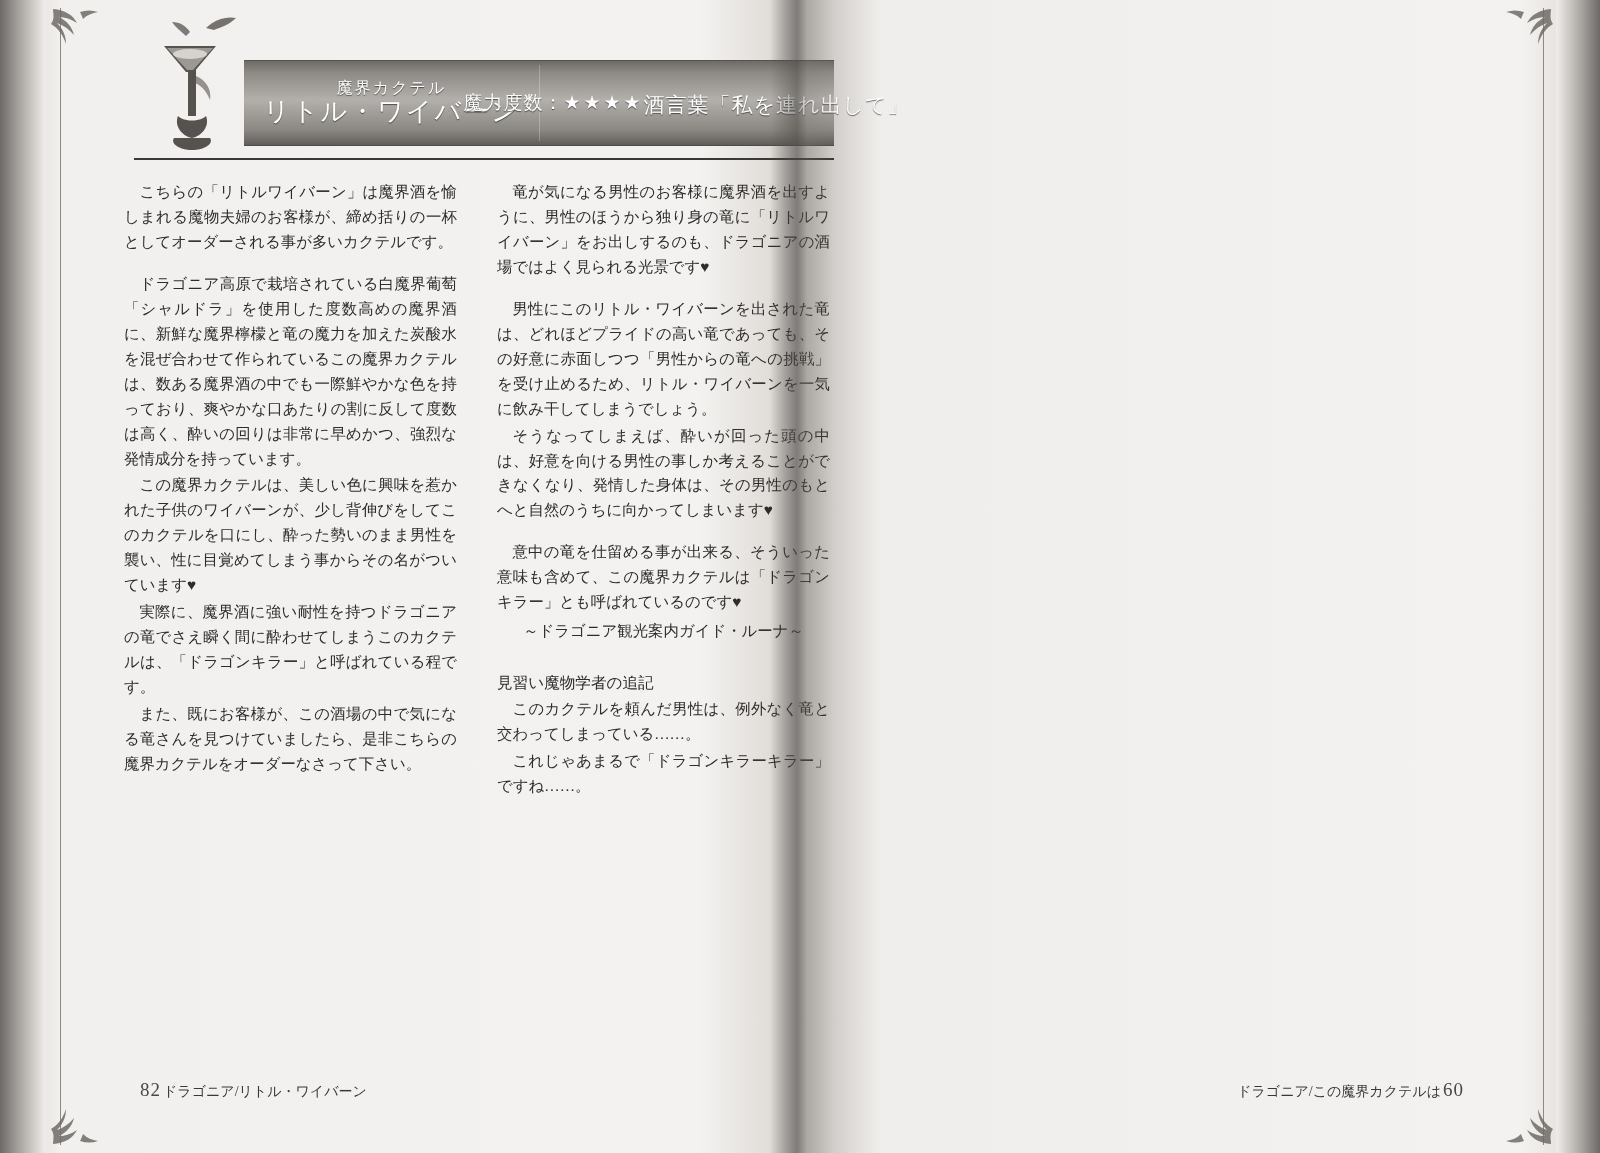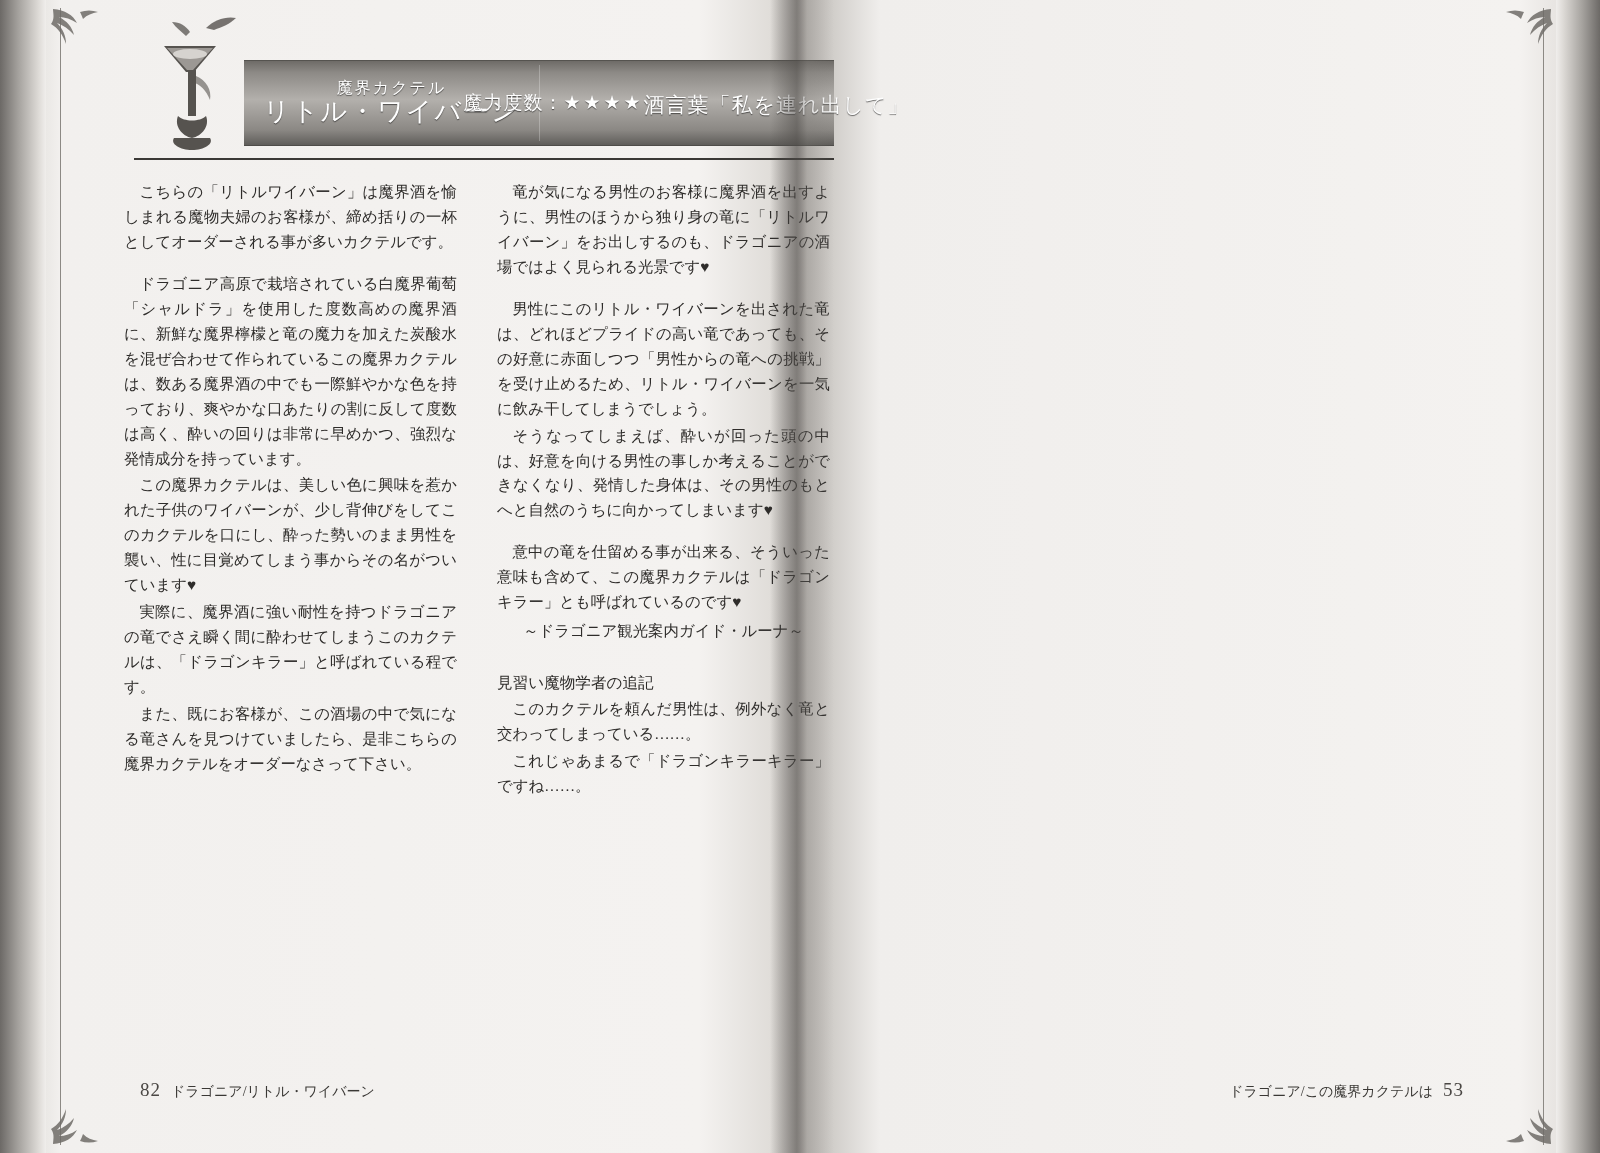--- a/index.html
+++ b/index.html
@@ -176,21 +176,21 @@
   }
 
   
   .footer {
     position: absolute;
     bottom: 52px;
     font-size: 14px;
     color: #3a3835;
     display: flex;
     align-items: flex-end;
-    gap: 10px;
+    gap: 2px;
   }
   .footer-left  { left: 96px; }
   .footer-right { right: 96px; }
   .folio {
     font-size: 19px;
     font-family: "Liberation Serif", serif;
     color: #4a4744;
     letter-spacing: 1px;
   }
 
@@ -306,18 +306,18 @@
     </div>
     <div class="orn" style="right:6px; bottom:6px;">
       <svg viewBox="0 0 54 52">
           <path d="M51 49c-12-1-20-6-24-14 6 4 12 6 18 6-8-4-13-10-15-18 5 6 11 10 17 12-6-6-9-13-9-21 3 9 8 16 15 20-4 5-2 11-2 15z" fill="currentColor"></path>
           <path d="M24 46c-6 2-12 2-18 0 6-1 11-3 15-7 1 3 2 5 3 7z" fill="currentColor"></path>
         </svg>
     </div>
 
     <div class="footer footer-right">
       <span>ドラゴニア/この魔界カクテルは</span>
-      <span class="folio">53</span>
+      <span class="folio">60</span>
     </div>
   </div>
 
   <div class="gutter"></div>
 </div>
 
 </body></html>

